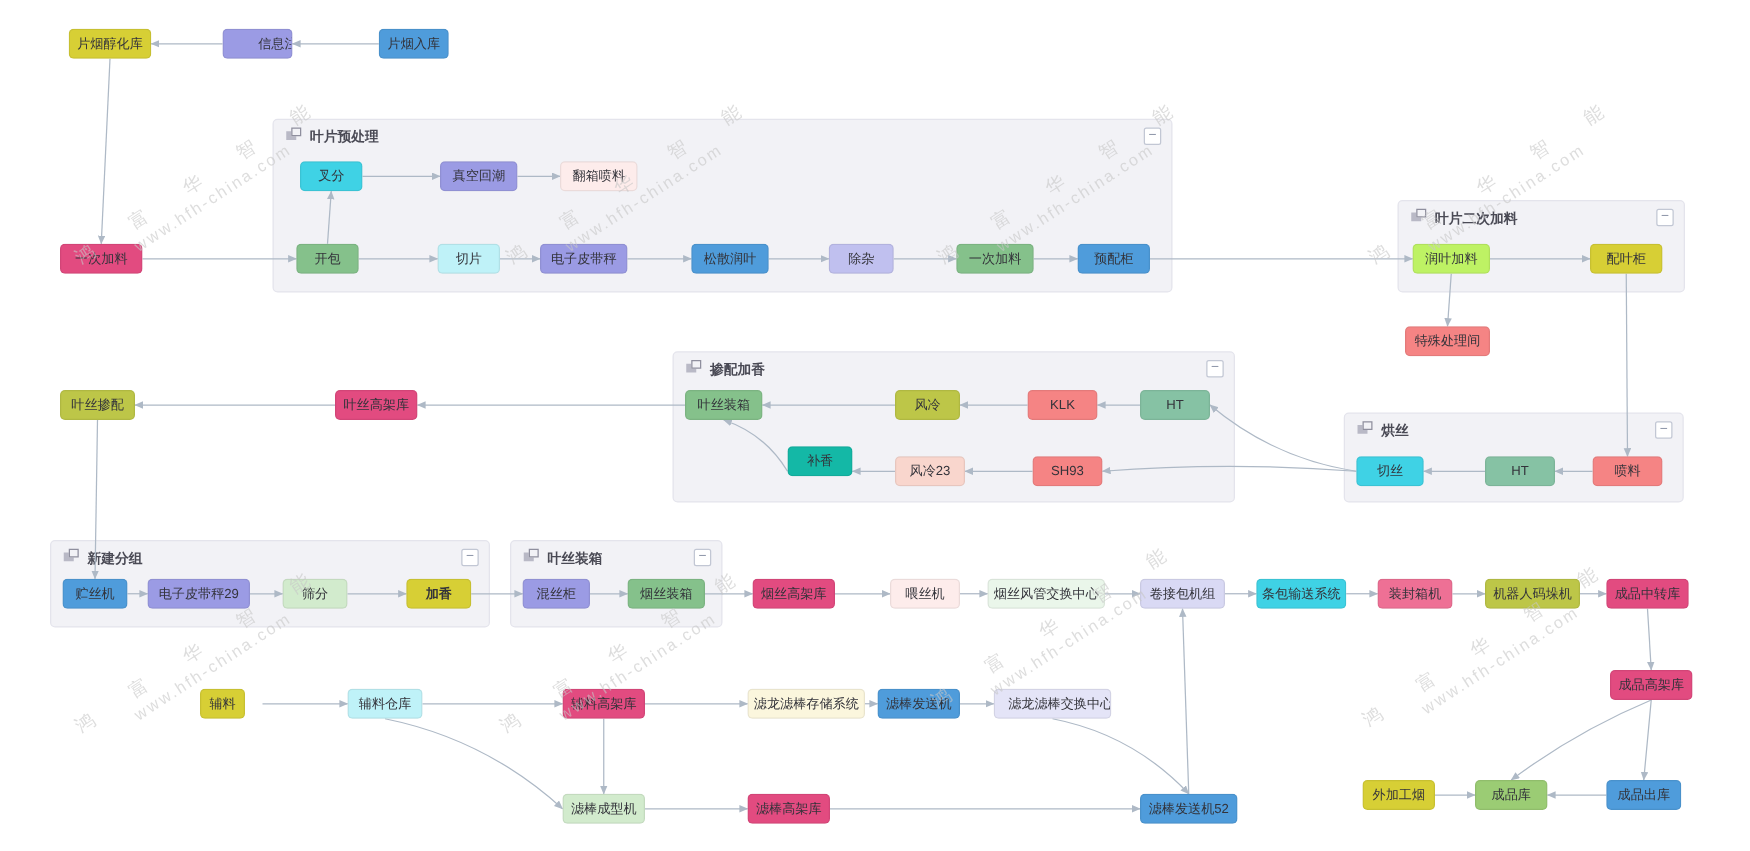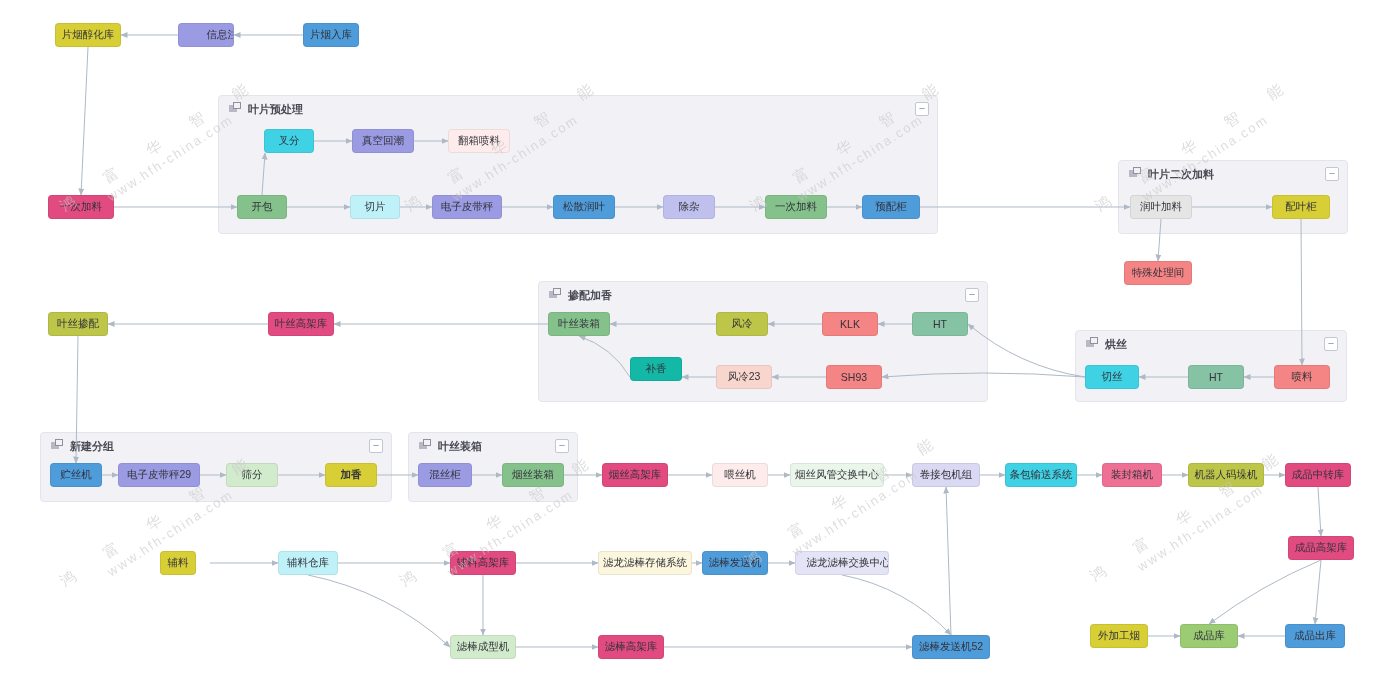--- a/index.html
+++ b/index.html
@@ -184,31 +184,31 @@
           <span class="gi-b"></span>
         </span>
         <span>叶丝装箱</span>
       </div>
       <div class="collapse-btn">−</div>
     </div>
     <div class="node" style="left: 55px; top: 23px; width: 66px; height: 24px; background: rgb(215, 207, 53);">片烟醇化库</div>
     <div class="node" style="left: 178px; top: 23px; width: 56px; height: 24px; background: rgb(155, 155, 228); padding-left: 46px;">信息注册</div>
     <div class="node" style="left: 303px; top: 23px; width: 56px; height: 24px; background: rgb(79, 156, 219);">片烟入库</div>
     <div class="node" style="left: 48px; top: 195px; width: 66px; height: 24px; background: rgb(226, 75, 128);">一次加料</div>
-    <div class="node" style="left: 240px; top: 129px; width: 50px; height: 24px; background: rgb(63, 210, 229); margin-left: 24px;">叉分</div>
+    <div class="node" style="left: 240px; top: 129px; width: 50px; height: 24px; background: rgb(63, 210, 229);">叉分</div>
     <div class="node" style="left: 352px; top: 129px; width: 62px; height: 24px; background: rgb(155, 155, 228);">真空回潮</div>
     <div class="node" style="left: 448px; top: 129px; width: 62px; height: 24px; background: rgb(253, 236, 235);">翻箱喷料</div>
     <div class="node" style="left: 237px; top: 195px; width: 50px; height: 24px; background: rgb(133, 193, 139);">开包</div>
     <div class="node" style="left: 350px; top: 195px; width: 50px; height: 24px; background: rgb(191, 242, 248);">切片</div>
     <div class="node" style="left: 432px; top: 195px; width: 70px; height: 24px; background: rgb(155, 155, 228);">电子皮带秤</div>
     <div class="node" style="left: 553px; top: 195px; width: 62px; height: 24px; background: rgb(79, 156, 219);">松散润叶</div>
     <div class="node" style="left: 663px; top: 195px; width: 52px; height: 24px; background: rgb(192, 192, 239);">除杂</div>
     <div class="node" style="left: 765px; top: 195px; width: 62px; height: 24px; background: rgb(133, 193, 139);">一次加料</div>
     <div class="node" style="left: 862px; top: 195px; width: 58px; height: 24px; background: rgb(79, 156, 219);">预配柜</div>
-    <div class="node" style="left: 1130px; top: 195px; width: 62px; height: 24px; background: #e5e5e5;">润叶加料</div>
+    <div class="node" style="left: 1130px; top: 195px; width: 62px; height: 24px; background: #bef264;">润叶加料</div>
     <div class="node" style="left: 1272px; top: 195px; width: 58px; height: 24px; background: rgb(215, 207, 53);">配叶柜</div>
     <div class="node" style="left: 1124px; top: 261px; width: 68px; height: 24px; background: rgb(245, 132, 132);">特殊处理间</div>
     <div class="node" style="left: 548px; top: 312px; width: 62px; height: 24px; background: rgb(133, 193, 139);">叶丝装箱</div>
     <div class="node" style="left: 716px; top: 312px; width: 52px; height: 24px; background: rgb(189, 198, 72);">风冷</div>
     <div class="node" style="left: 822px; top: 312px; width: 56px; height: 24px; background: rgb(245, 132, 132);">KLK</div>
     <div class="node" style="left: 912px; top: 312px; width: 56px; height: 24px; background: rgb(134, 194, 164);">HT</div>
     <div class="node" style="left: 630px; top: 357px; width: 52px; height: 24px; background: #14b8a6;">补香</div>
     <div class="node" style="left: 716px; top: 365px; width: 56px; height: 24px; background: rgb(249, 214, 205);">风冷23</div>
     <div class="node" style="left: 826px; top: 365px; width: 56px; height: 24px; background: rgb(245, 132, 132);">SH93</div>
     <div class="node" style="left: 268px; top: 312px; width: 66px; height: 24px; background: rgb(226, 75, 128);">叶丝高架库</div>

